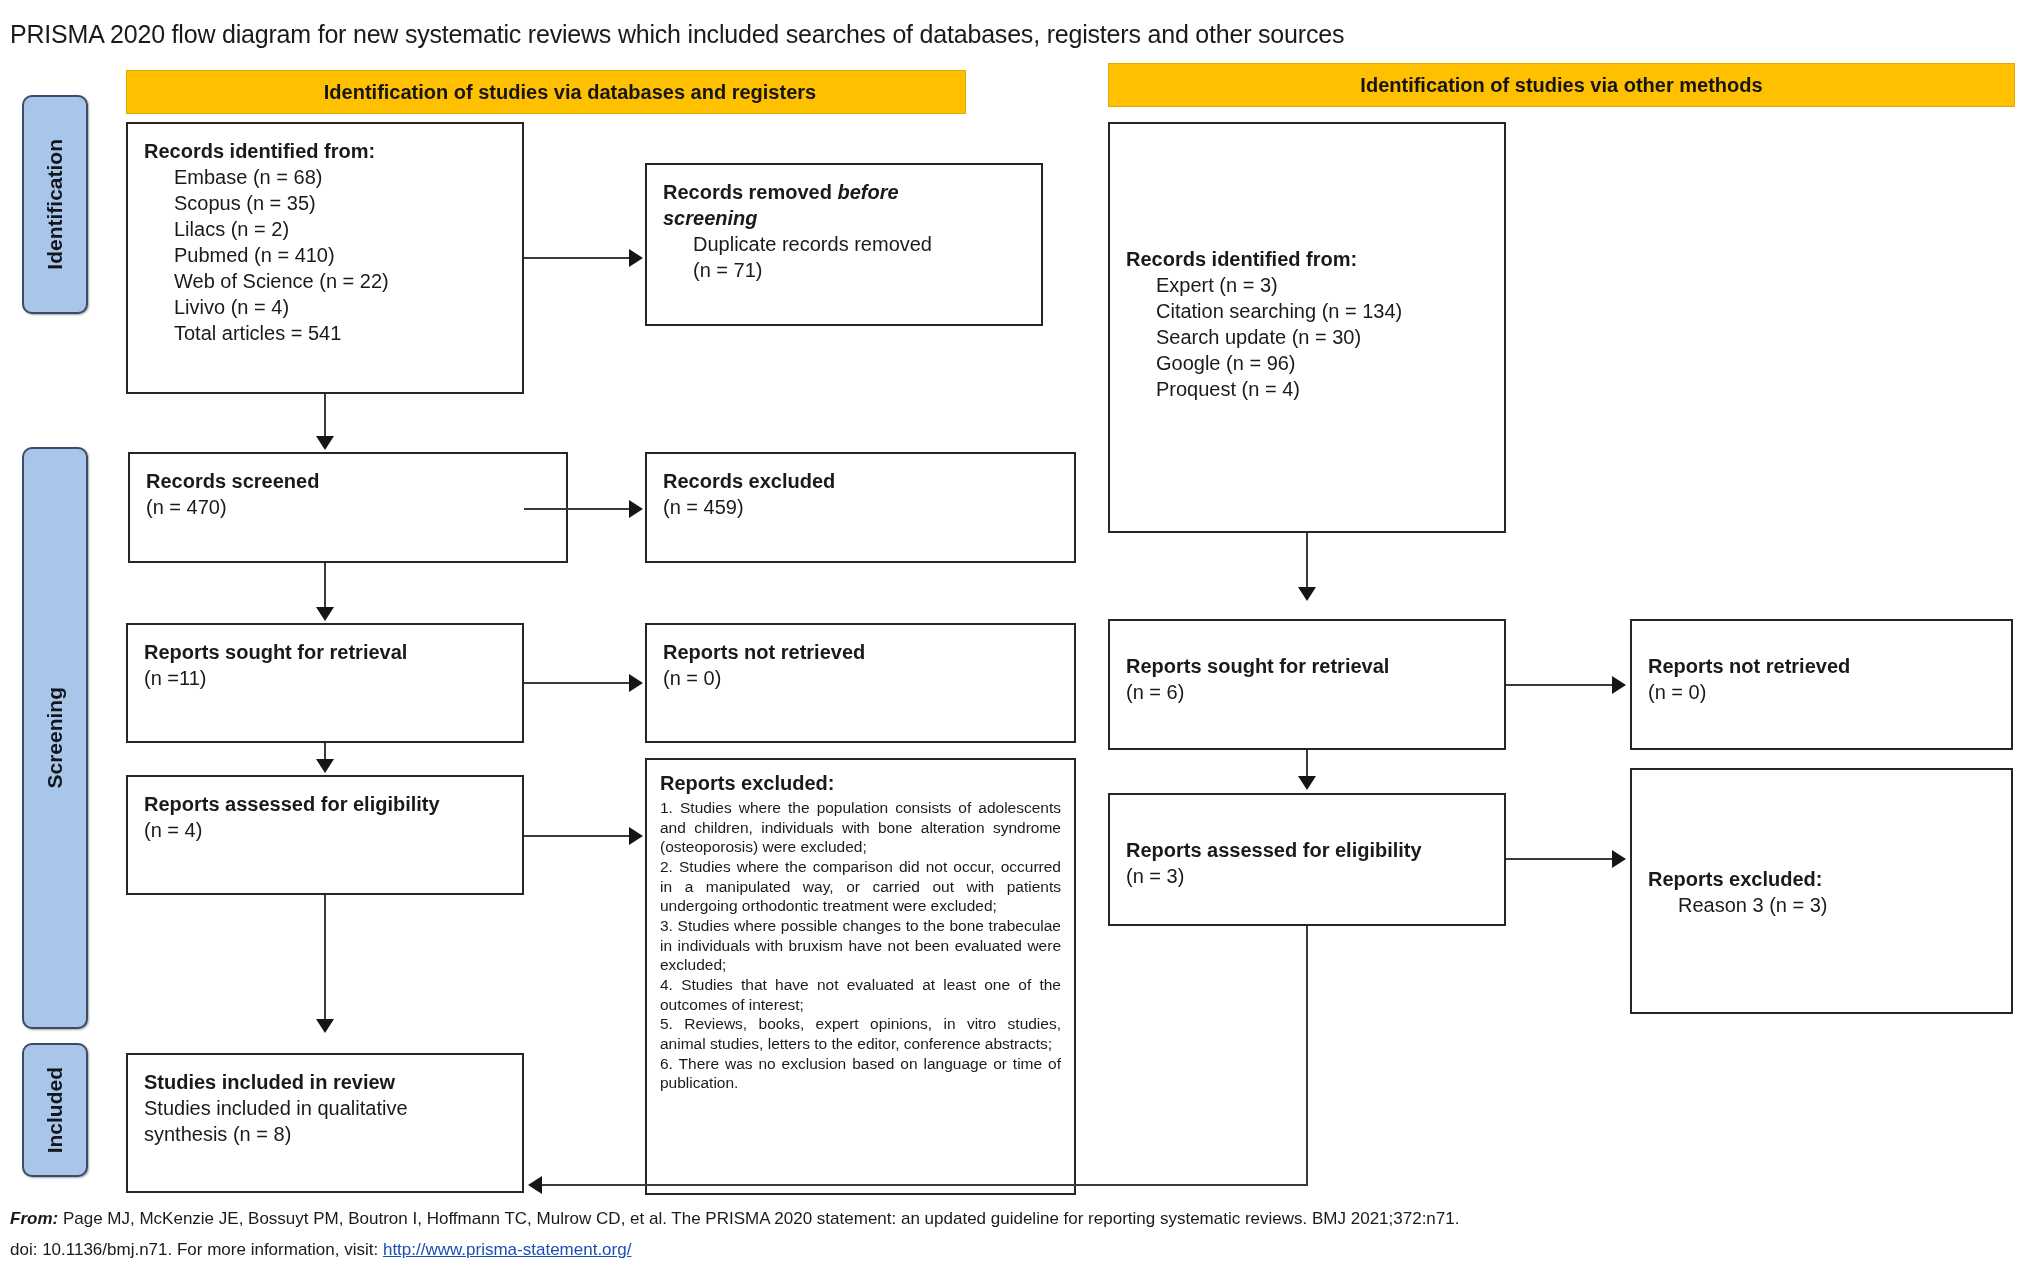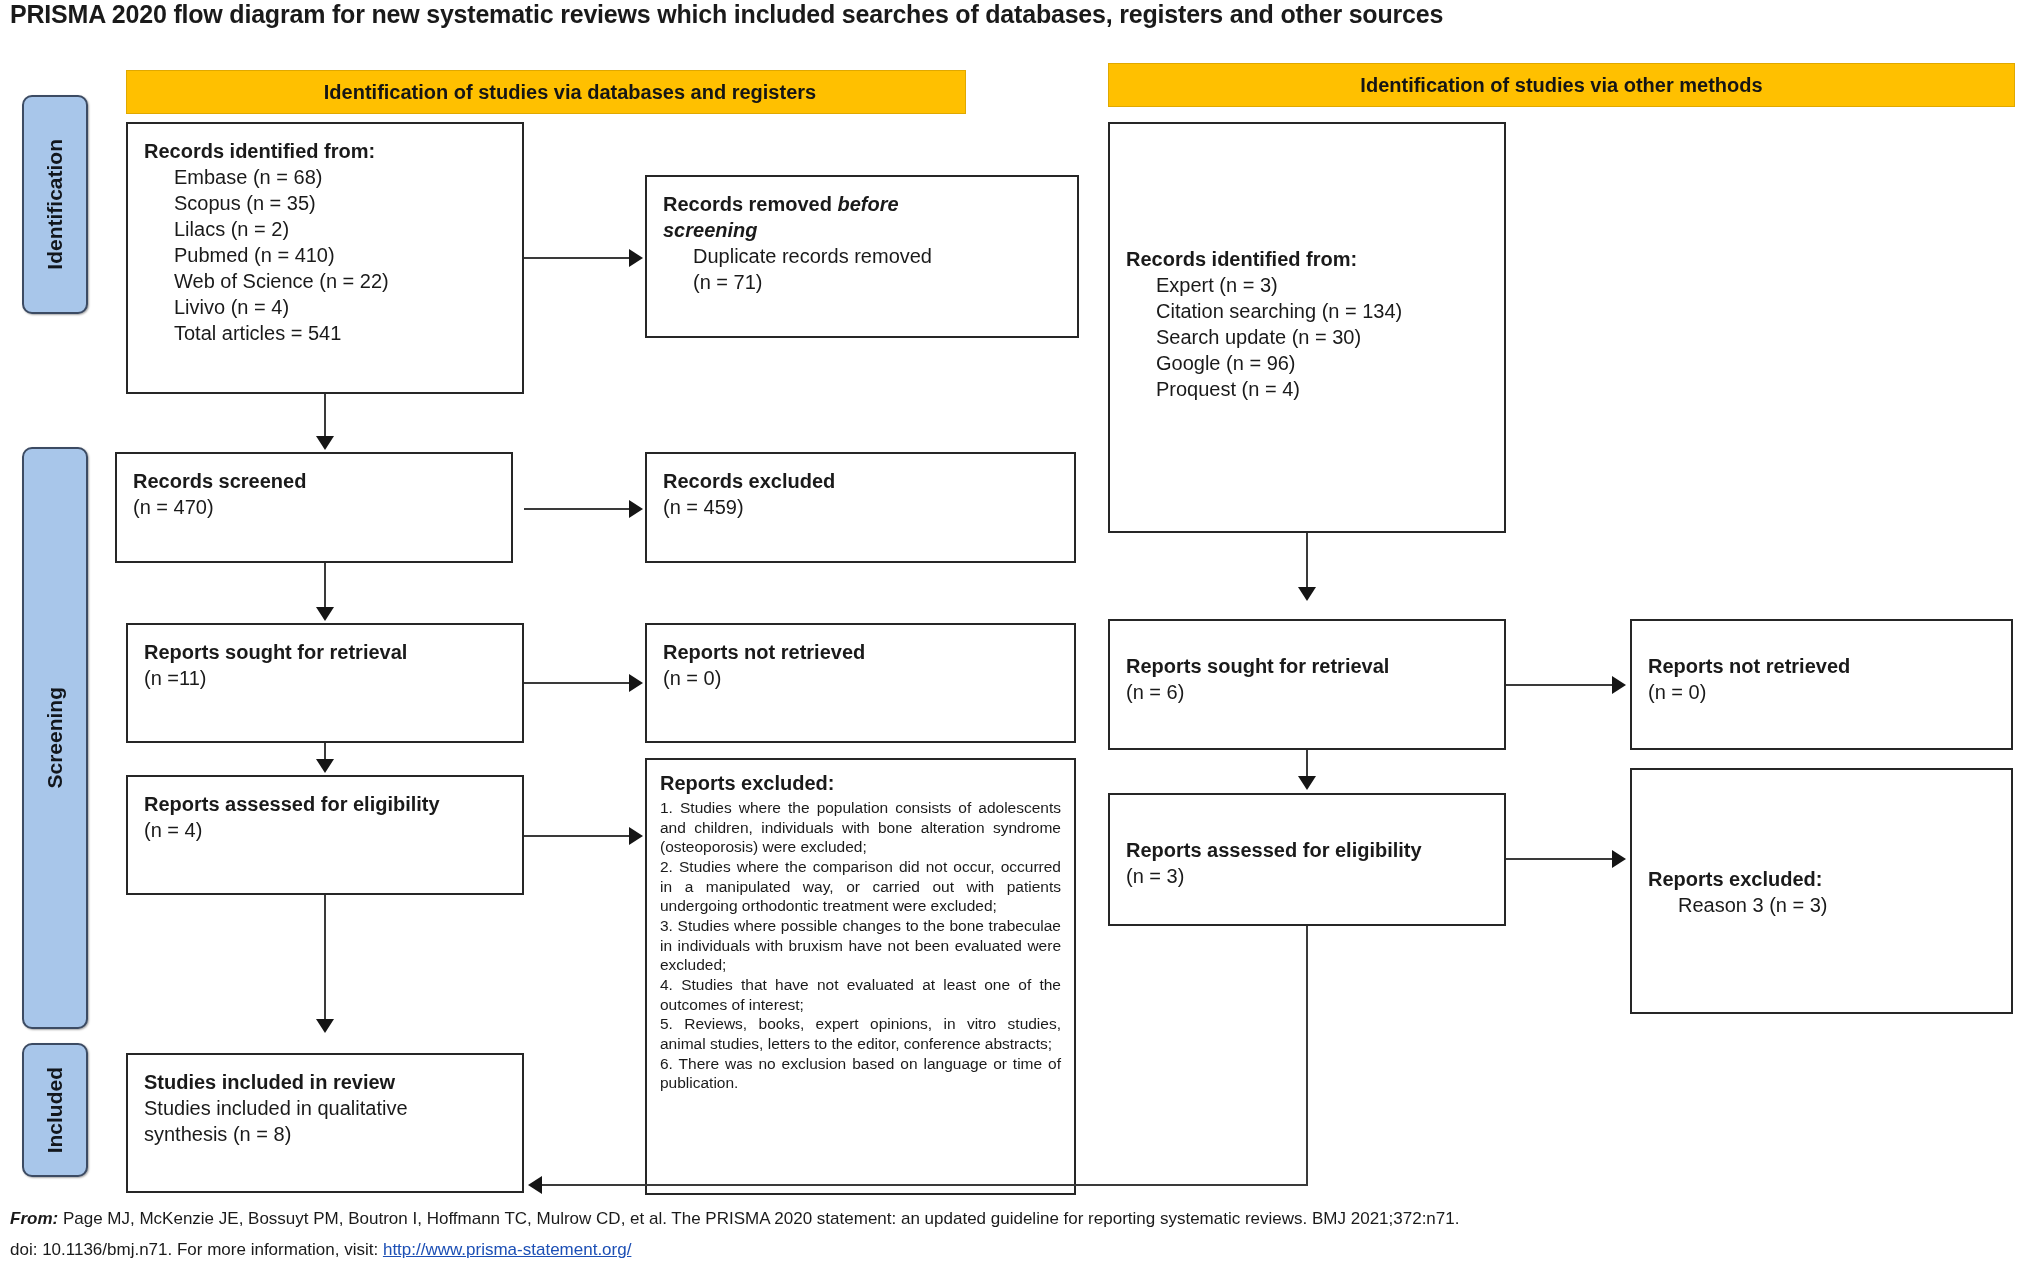--- a/index.html
+++ b/index.html
@@ -18,23 +18,23 @@
   .page {
     position: relative;
     width: 2034px;
     height: 1281px;
   }
 
   
   .doc-title {
     position: absolute;
     left: 10px;
-    top: 0;
+    top: 20px;
     font-size: 25px;
-    font-weight: bold;
+    font-weight: normal;
     letter-spacing: -0.2px;
     white-space: nowrap;
   }
 
   
   .phase {
     position: absolute;
     background: #a8c6ea;
     border: 2px solid #3c4b63;
     border-radius: 10px;
@@ -81,22 +81,22 @@
     font-size: 20px;
     line-height: 1.30;
   }
   .box .hd { font-weight: bold; display: block; }
   .box .sub { display: block; }
   .box .indent { display: block; padding-left: 30px; }
   .ital { font-style: italic; }
 
   
   #box-db-identified   { left: 126px; top: 122px; width: 398px; height: 272px; }
-  #box-removed         { left: 645px; top: 163px; width: 434px; height: 163px; margin-top: 12px; }
-  #box-screened        { left: 115px; top: 452px; width: 398px; height: 111px; }
+  #box-removed         { left: 645px; top: 163px; width: 398px; height: 163px; }
+  #box-screened        { left: 128px; top: 452px; width: 440px; height: 111px; }
   #box-rec-excluded    { left: 645px; top: 452px; width: 431px; height: 111px; }
   #box-sought          { left: 126px; top: 623px; width: 398px; height: 120px; }
   #box-not-retrieved   { left: 645px; top: 623px; width: 431px; height: 120px; }
   #box-assessed        { left: 126px; top: 775px; width: 398px; height: 120px; }
   #box-rep-excluded    { left: 645px; top: 758px; width: 431px; height: 437px; padding: 10px 13px; }
   #box-included        { left: 126px; top: 1053px; width: 398px; height: 140px; }
 
   
   #box-other-identified  { left: 1108px; top: 122px; width: 398px; height: 411px; }
   #box-r-sought          { left: 1108px; top: 619px; width: 398px; height: 131px; }

